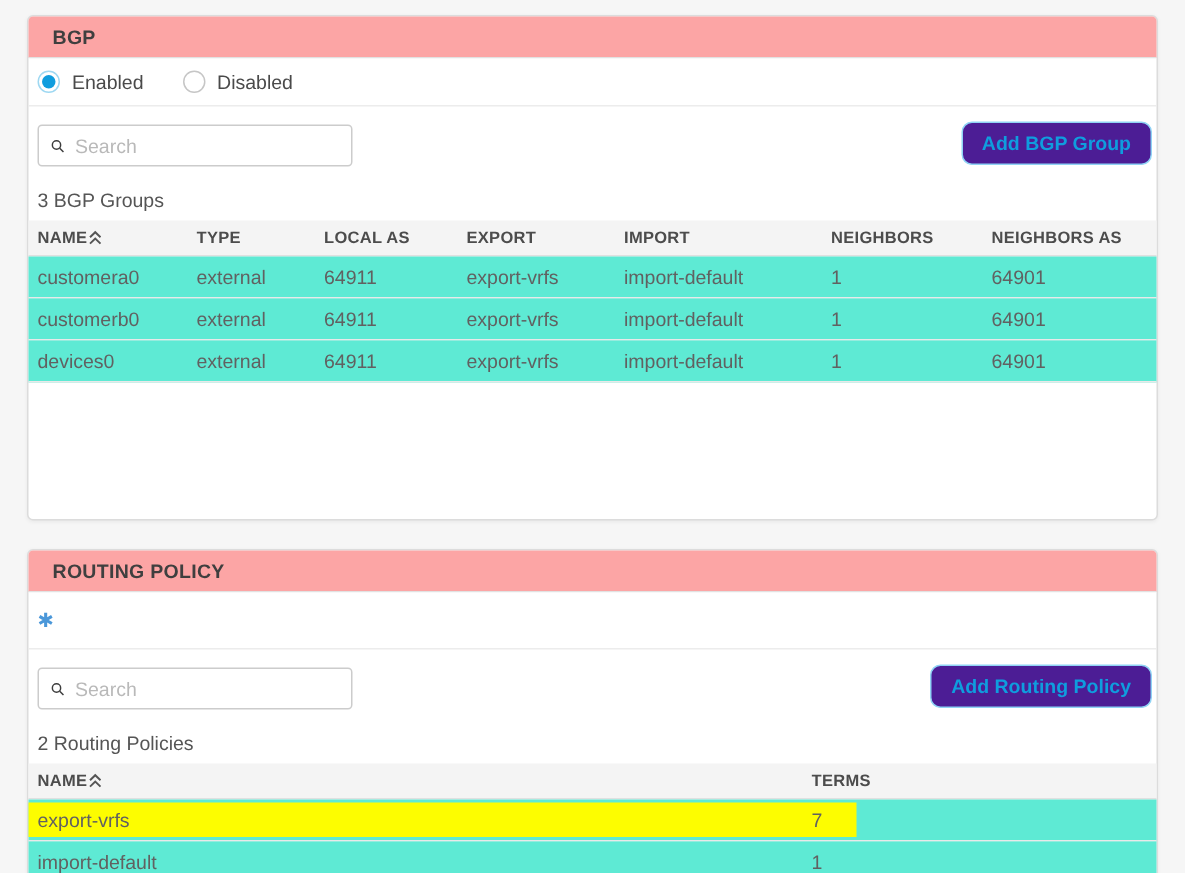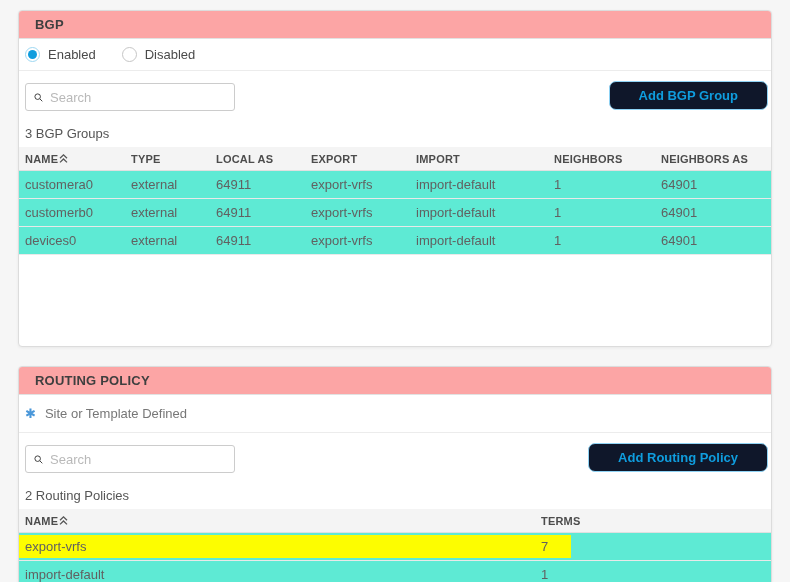--- a/index.html
+++ b/index.html
@@ -75,22 +75,22 @@
   .search-box input {
     border: none; outline: none; flex: 1;
     font-size: 13px; color: #444;
     margin-left: 7px;
     font-family: inherit;
     background: transparent;
   }
   .search-box input::placeholder { color: #b9b9b9; }
   .add-btn {
     position: absolute; top: 10px; right: 3px;
-    height: 29px; padding: 0 29px;
-    background: #0f172a;
+    height: 29px; padding: 0 13px;
+    background: #4c1d95;
     border: 1px solid var(--btn-border, #8fd3f5);
     border-radius: 7px;
     color: var(--accent, #0f9dde);
     font-size: 13px; font-weight: bold;
     font-family: inherit;
     cursor: pointer;
   }
   .count { margin-top: 15px; height: 16px; line-height: 16px; font-size: 13px; color: #555; }
 
   
@@ -202,21 +202,20 @@
     <div class="cell">1</div>
     <div class="cell">64901</div>
   </div>
 </div>
 
 <div class="panel" id="routing-panel">
   <div class="panel-header">ROUTING POLICY</div>
 
   <div class="defined-row">
     <span class="star">✱</span>
-    <span>Site or Template Defined</span>
   </div>
 
   <div class="toolbar">
     <div class="search-box">
       <svg class="sicon" width="13" height="13" viewBox="0 0 13 13">
         <circle cx="5.3" cy="5.3" r="4" fill="none" stroke="#3d3d3d" stroke-width="1.4"></circle>
         <line x1="8.4" y1="8.4" x2="12" y2="12" stroke="#3d3d3d" stroke-width="1.4"></line>
       </svg>
       <input type="text" placeholder="Search" style="">
     </div>

